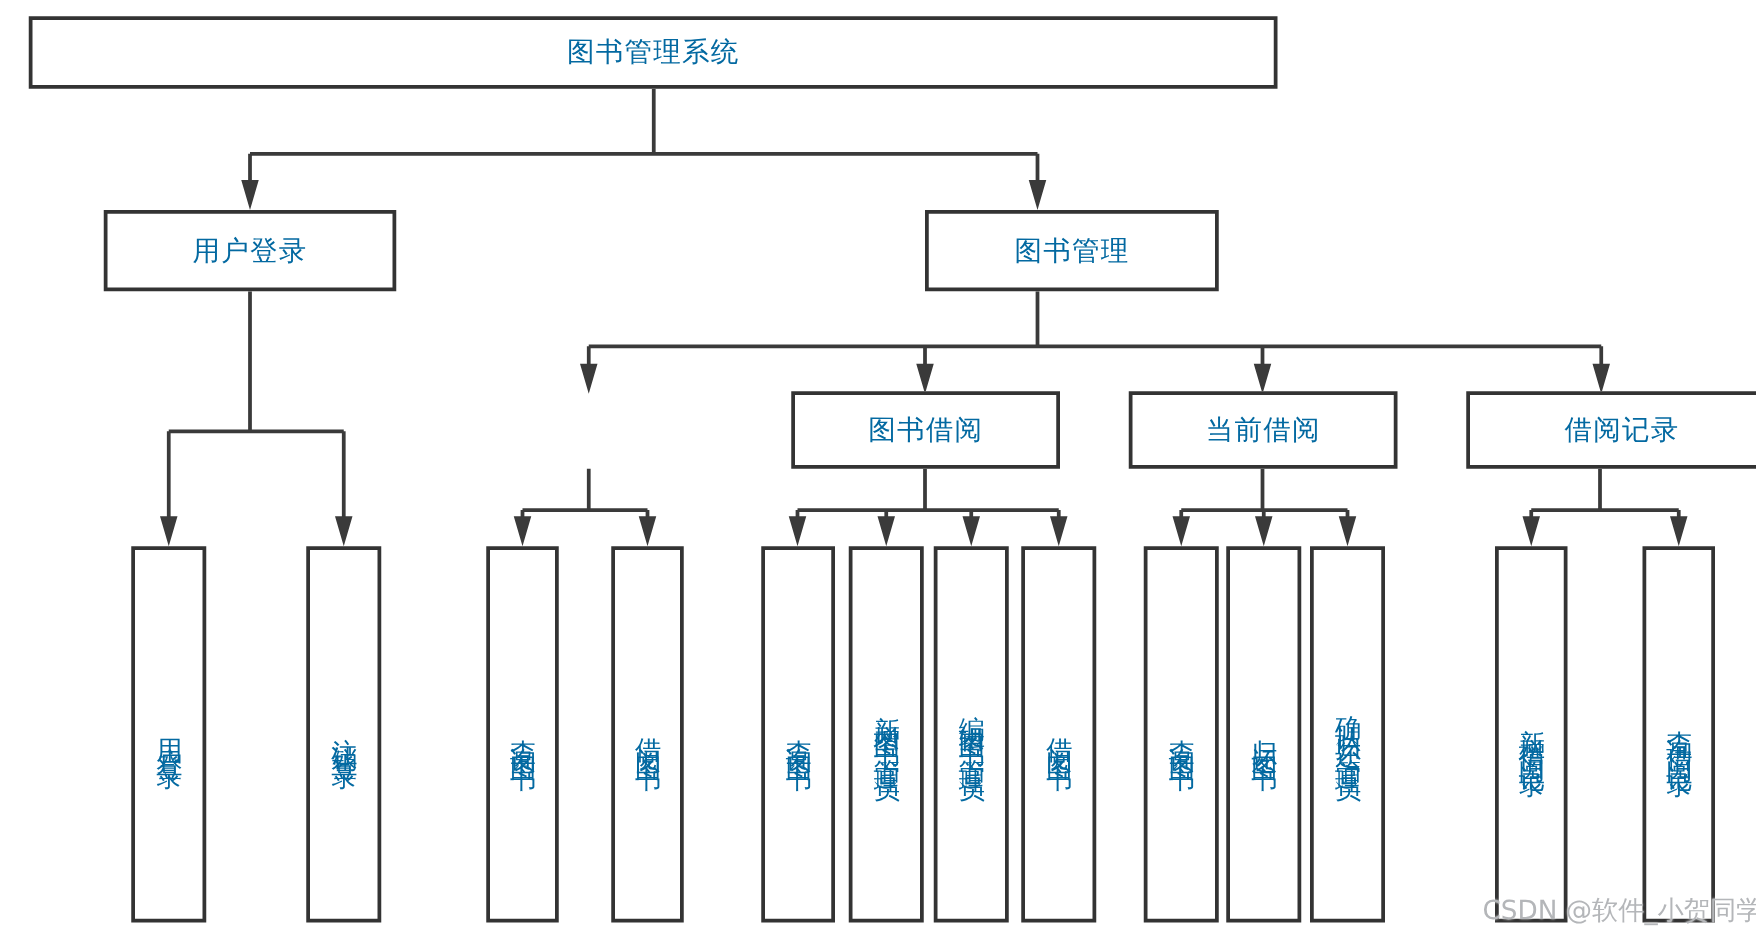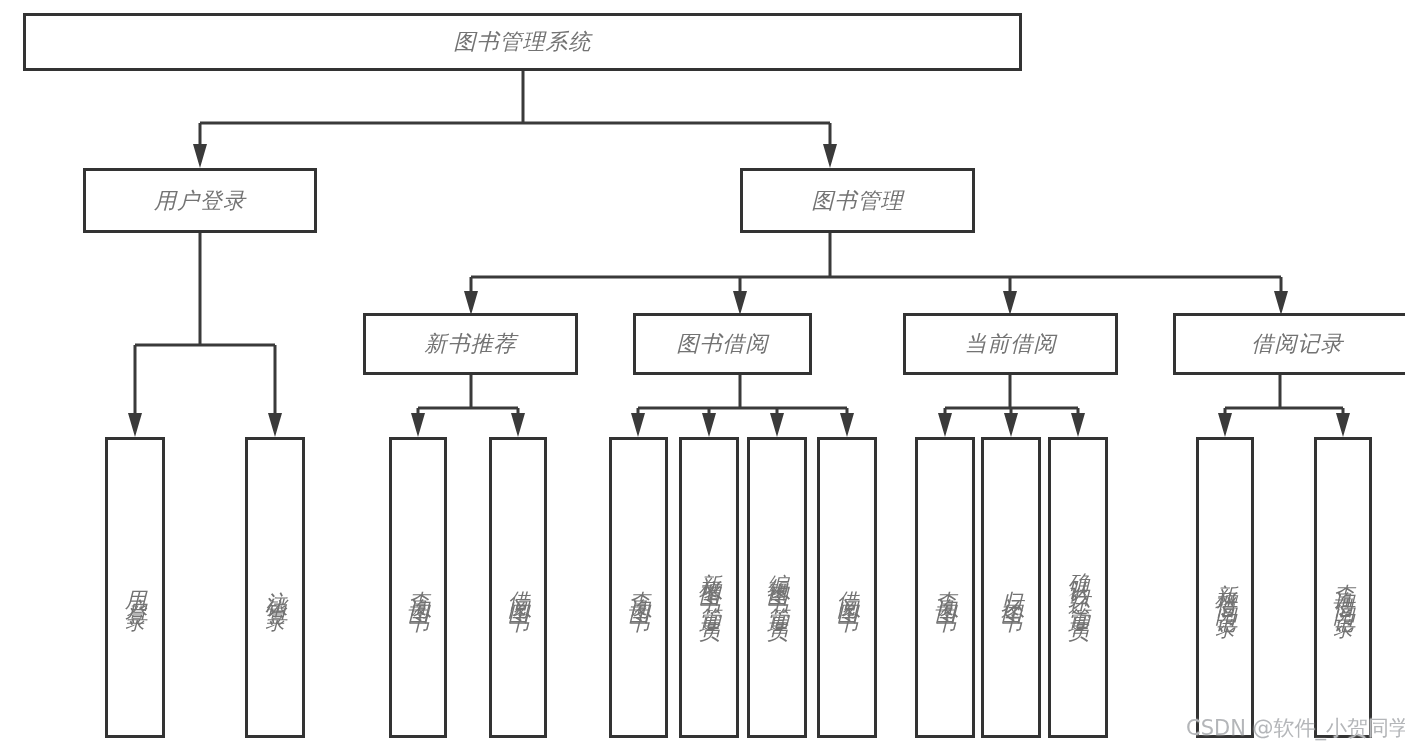--- a/index.html
+++ b/index.html
@@ -16,26 +16,25 @@
     left: 0; top: 0;
     width: 1405px; height: 747px;
   }
   .wires .shaft { stroke: #3a3a3a; stroke-width: 3; fill: none; }
   .wires .head  { fill: #3a3a3a; stroke: none; }
   .node {
     position: absolute;
     box-sizing: border-box;
     border: 3px solid #333333;
     background: #ffffff;
-    color: #737373;
+    color: #0369a1;
     display: flex;
     align-items: center;
     justify-content: center;
     text-align: center;
-    font-style: italic;
   }
   .h-node { font-size: 22px; letter-spacing: 1px; }
   .v-node {
     writing-mode: vertical-rl;
     text-orientation: mixed;
     font-size: 21px;
     letter-spacing: 7px;
     line-height: 1;
   }
   .root-node   { left: 23px;  top: 13px;  width: 999px; height: 58px; }
@@ -80,24 +79,21 @@
     <span>图书管理系统</span>
   </div>
 
   <div class="node h-node branch-node" style="left:83px;width:234px;">
     <span>用户登录</span>
   </div>
   <div class="node h-node branch-node" style="left:712px;width:235px;margin-left:28px;">
     <span>图书管理</span>
   </div>
 
-  <div class="node h-node module-node" style="left:363px;width:215px;">
-    <span>新书推荐</span>
-  </div>
-  <div class="node h-node module-node" style="left:633px;width:179px;">
+  <div class="node h-node module-node" style="left:633px;width:215px;">
     <span>图书借阅</span>
   </div>
   <div class="node h-node module-node" style="left:903px;width:215px;">
     <span>当前借阅</span>
   </div>
   <div class="node h-node module-node" style="left:1173px;width:249px;">
     <span>借阅记录</span>
   </div>
 
   <div class="node v-node leaf-node" style="left:105px;width:60px;">

